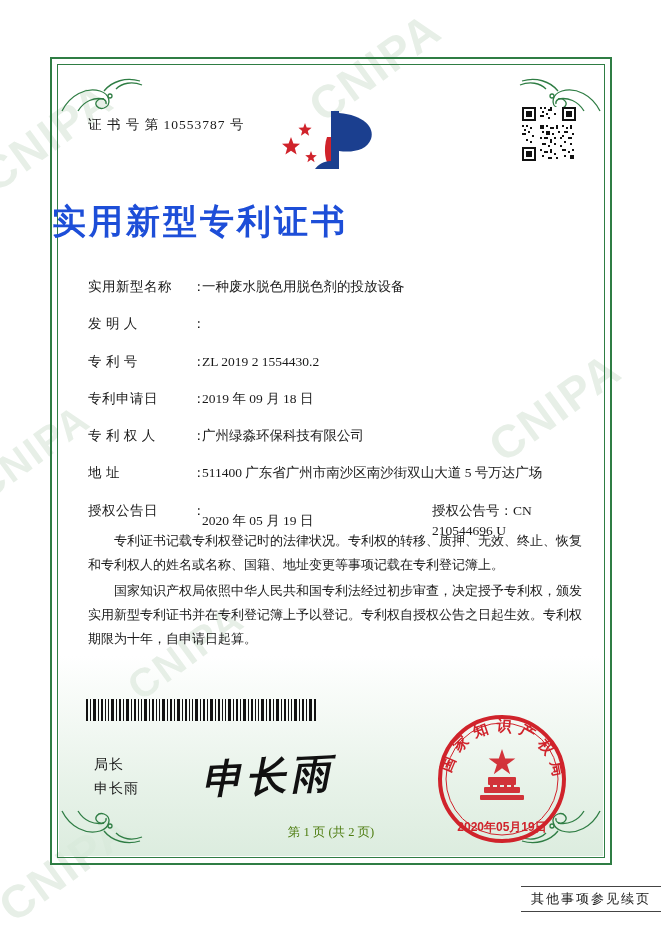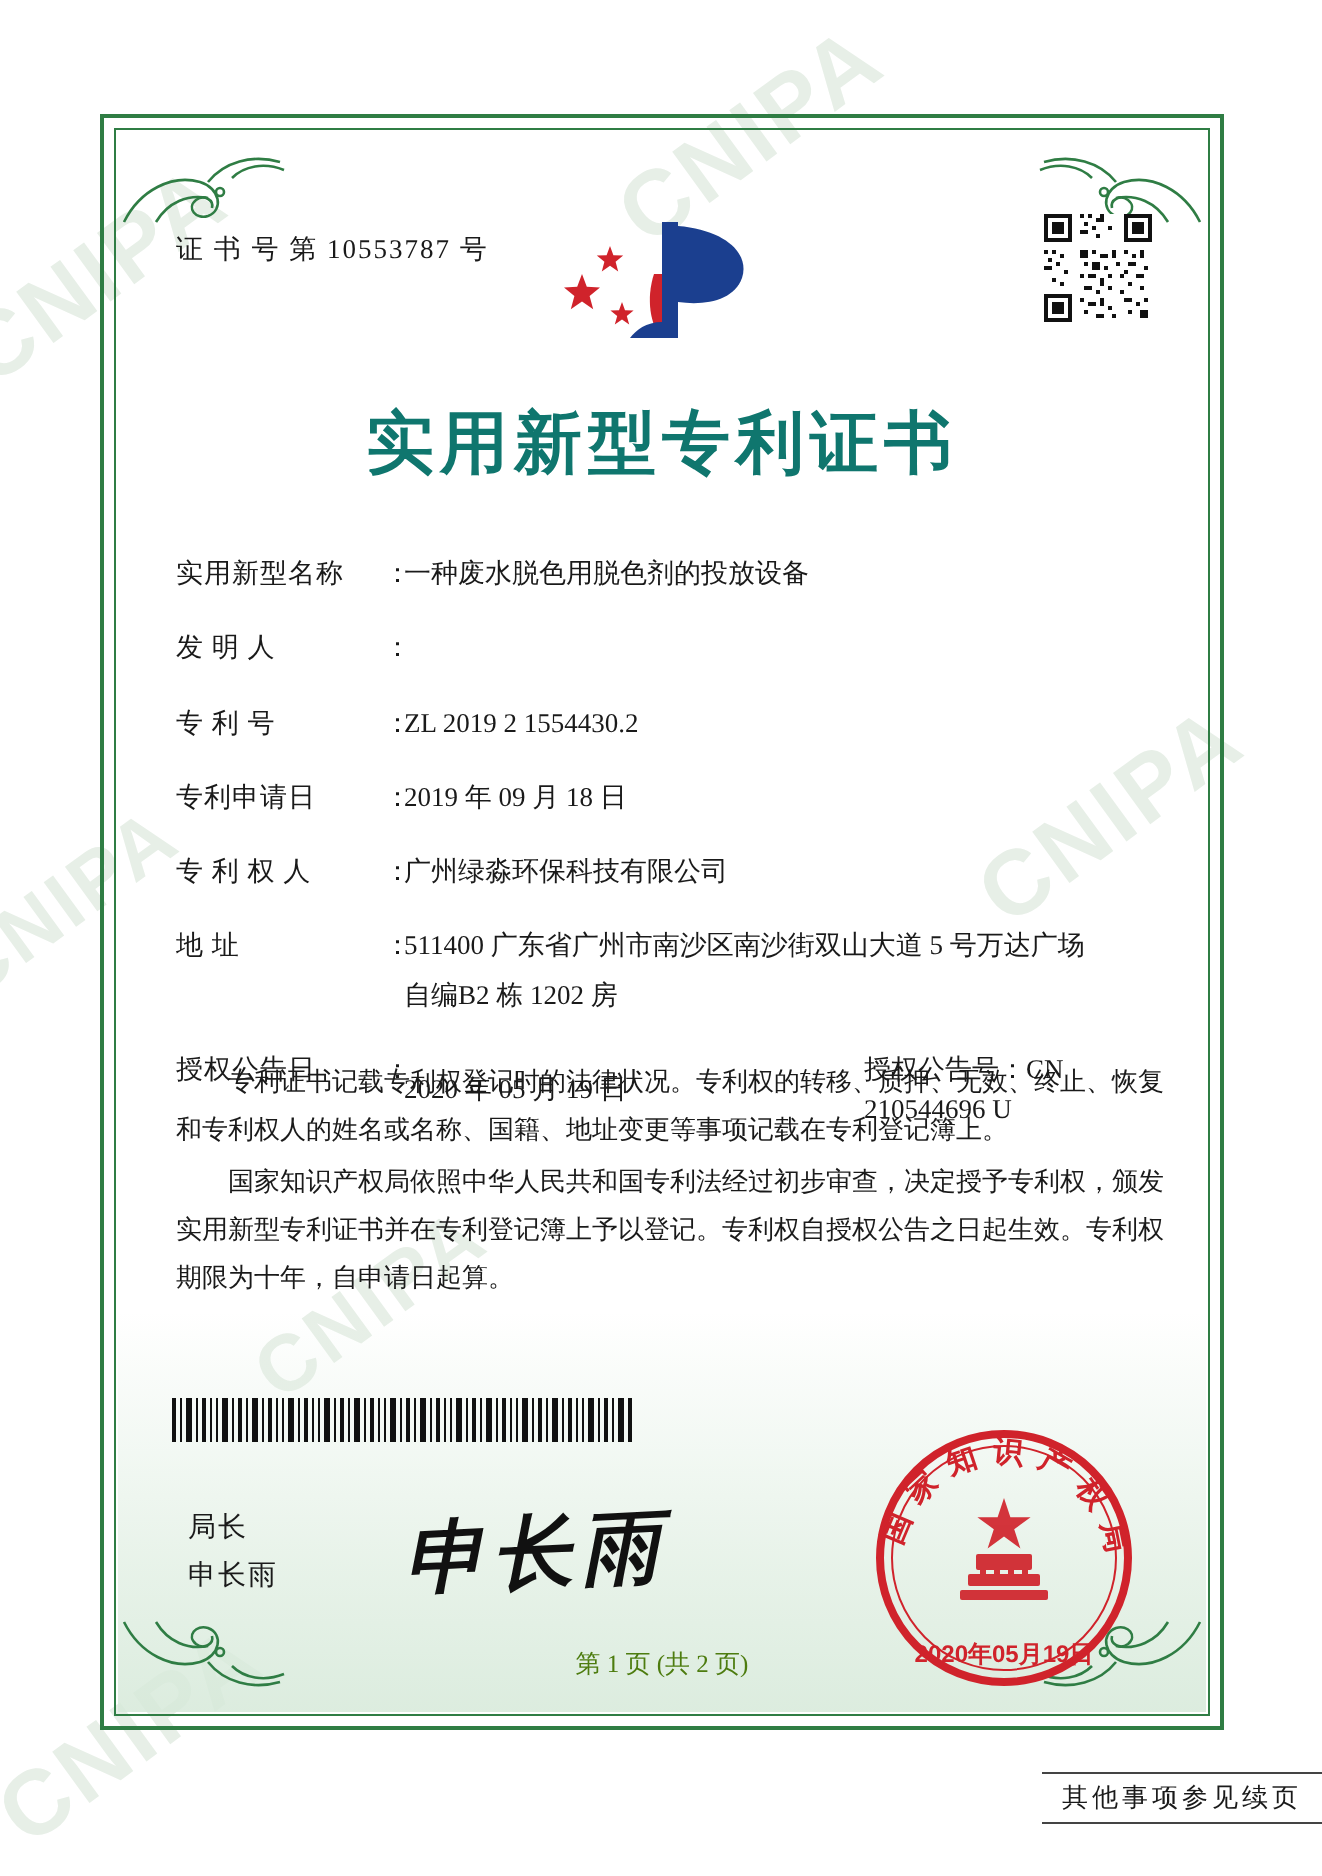--- a/index.html
+++ b/index.html
@@ -110,25 +110,24 @@
     height: 80px;
     display: flex;
     justify-content: center;
     align-items: flex-start;
   }
 
   .title {
     position: absolute;
     left: 0; right: 0;
     top: 140px;
-    text-align: center;
     font-size: 34px;
     font-weight: 700;
     letter-spacing: 3px;
-    color: #0f766e;
+    color: #1d4ed8;
     font-family: "DejaVu Serif", serif;
   }
 
   .fields {
     position: absolute;
     left: 36px;
     right: 26px;
     top: 218px;
     font-size: 13.5px;
     line-height: 1.5;
@@ -418,21 +417,20 @@
         <div class="field-label spread">专 利 权 人</div>
         <div class="field-colon">：</div>
         <div class="field-value">广州绿淼环保科技有限公司</div>
       </div>
 
       <div class="field-row">
         <div class="field-label spread">地 址</div>
         <div class="field-colon">：</div>
         <div class="field-value">
           <span>511400 广东省广州市南沙区南沙街双山大道 5 号万达广场</span>
-          <span class="sub">自编B2 栋 1202 房</span>
         </div>
       </div>
 
       <div class="field-row">
         <div class="field-label">授权公告日</div>
         <div class="field-colon">：</div>
         <div class="field-value">
           <div class="two-col">
             <span class="c1">2020 年 05 月 19 日</span>
             <span class="c2">

